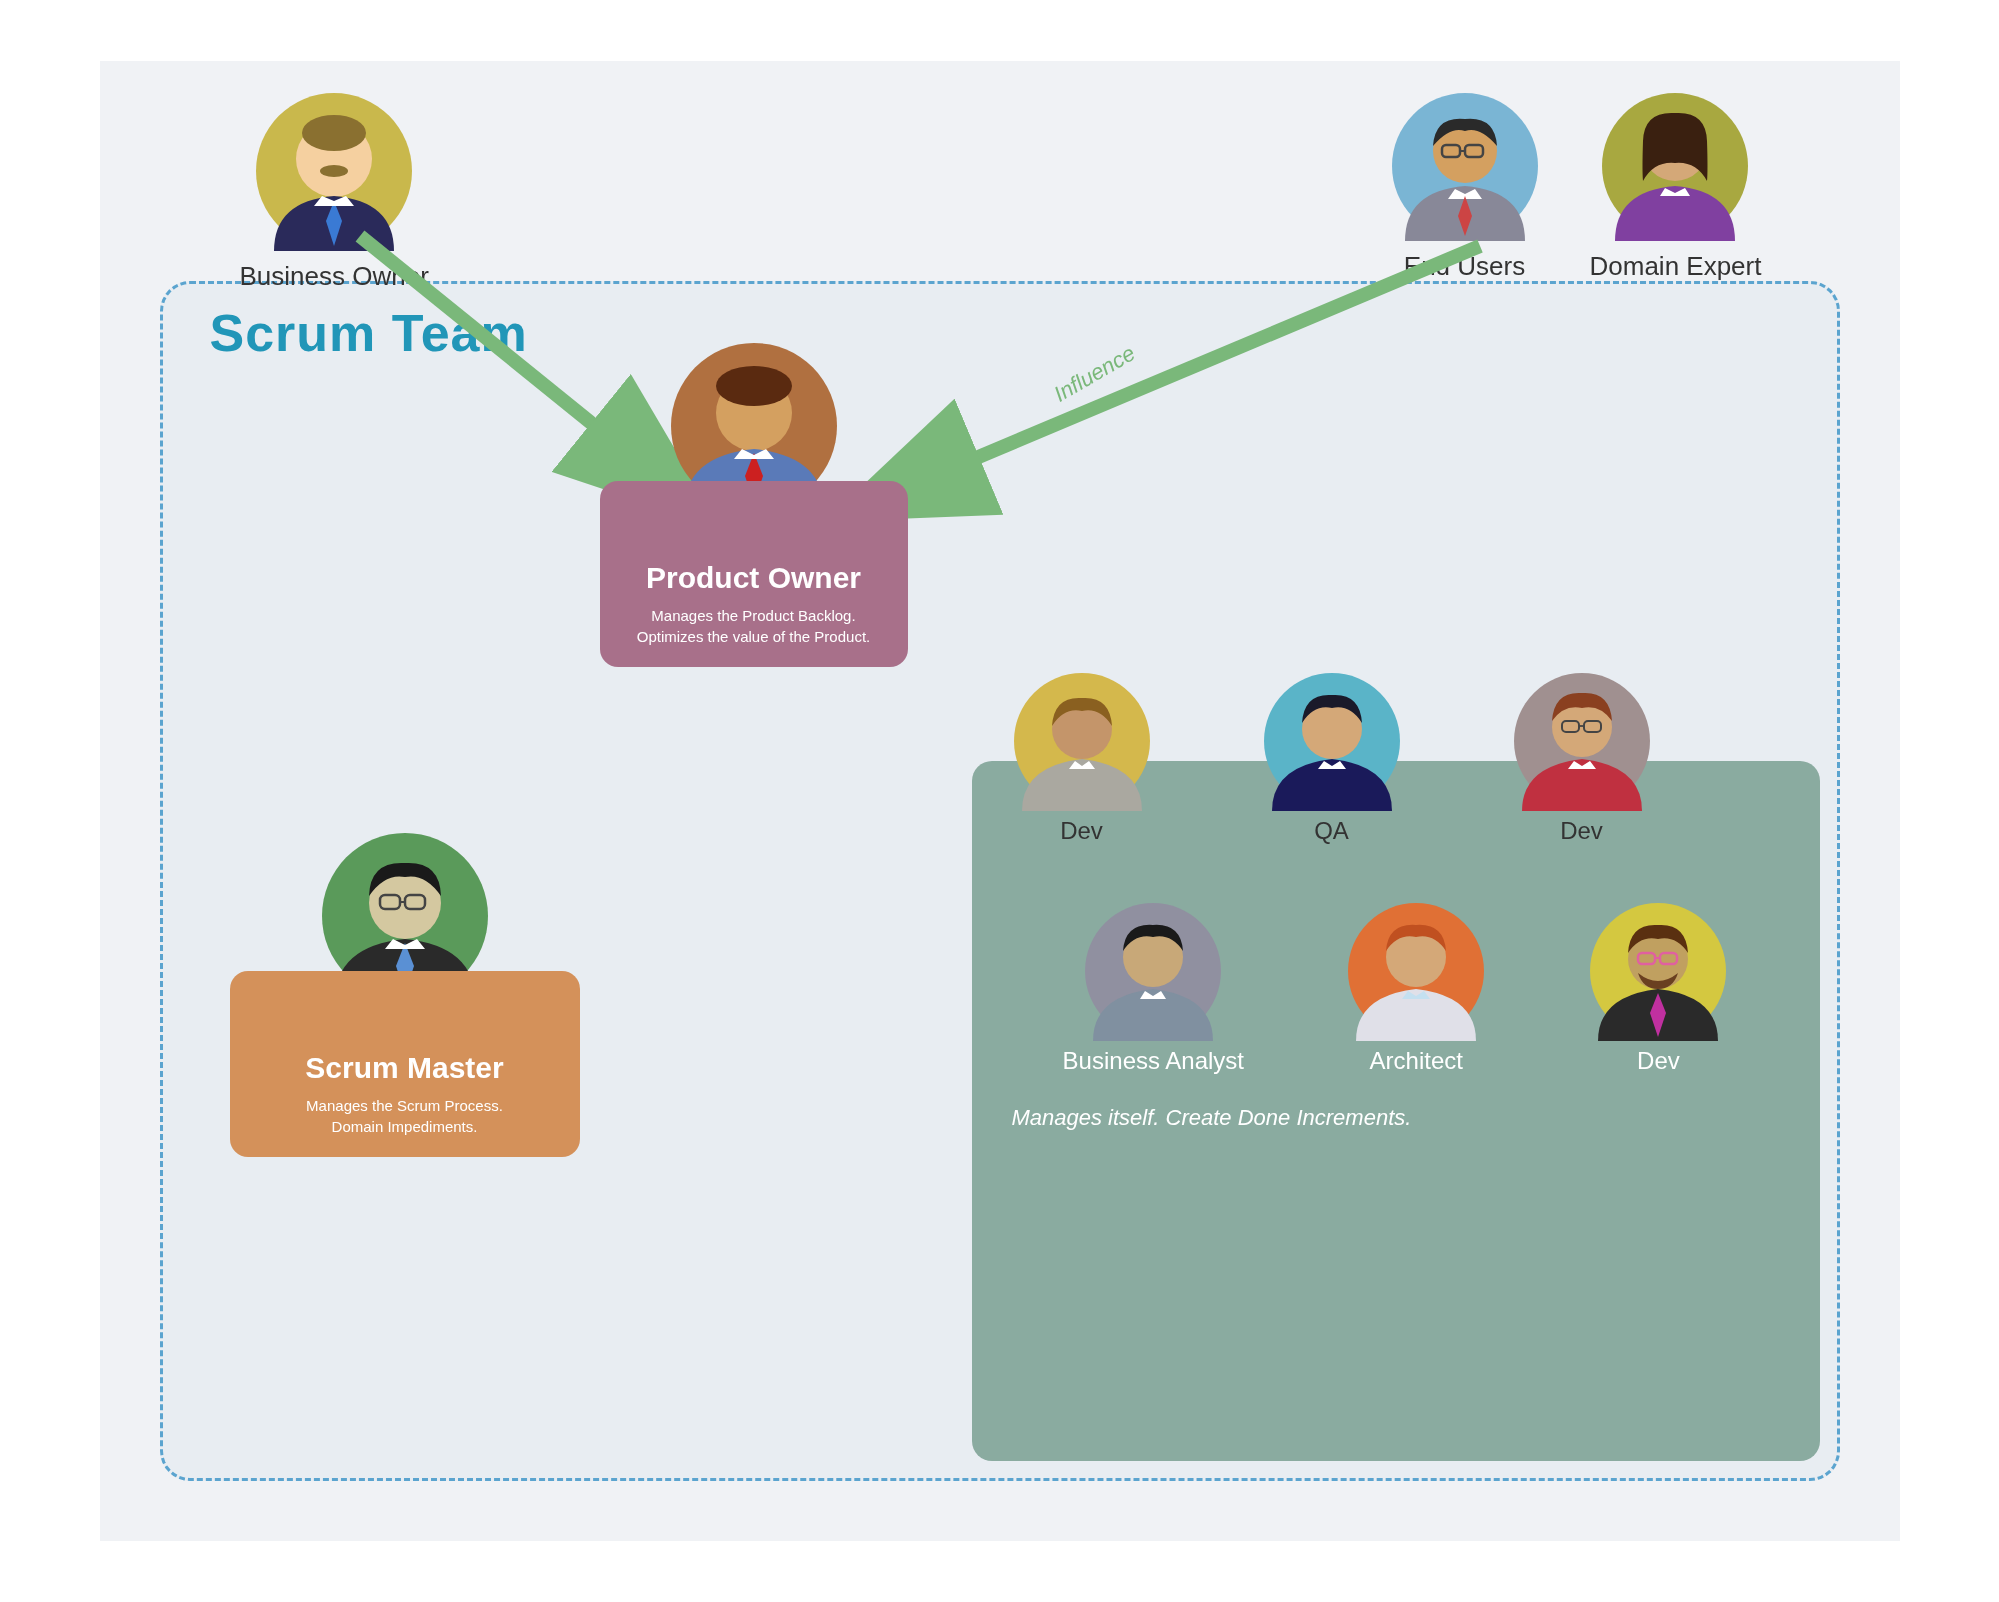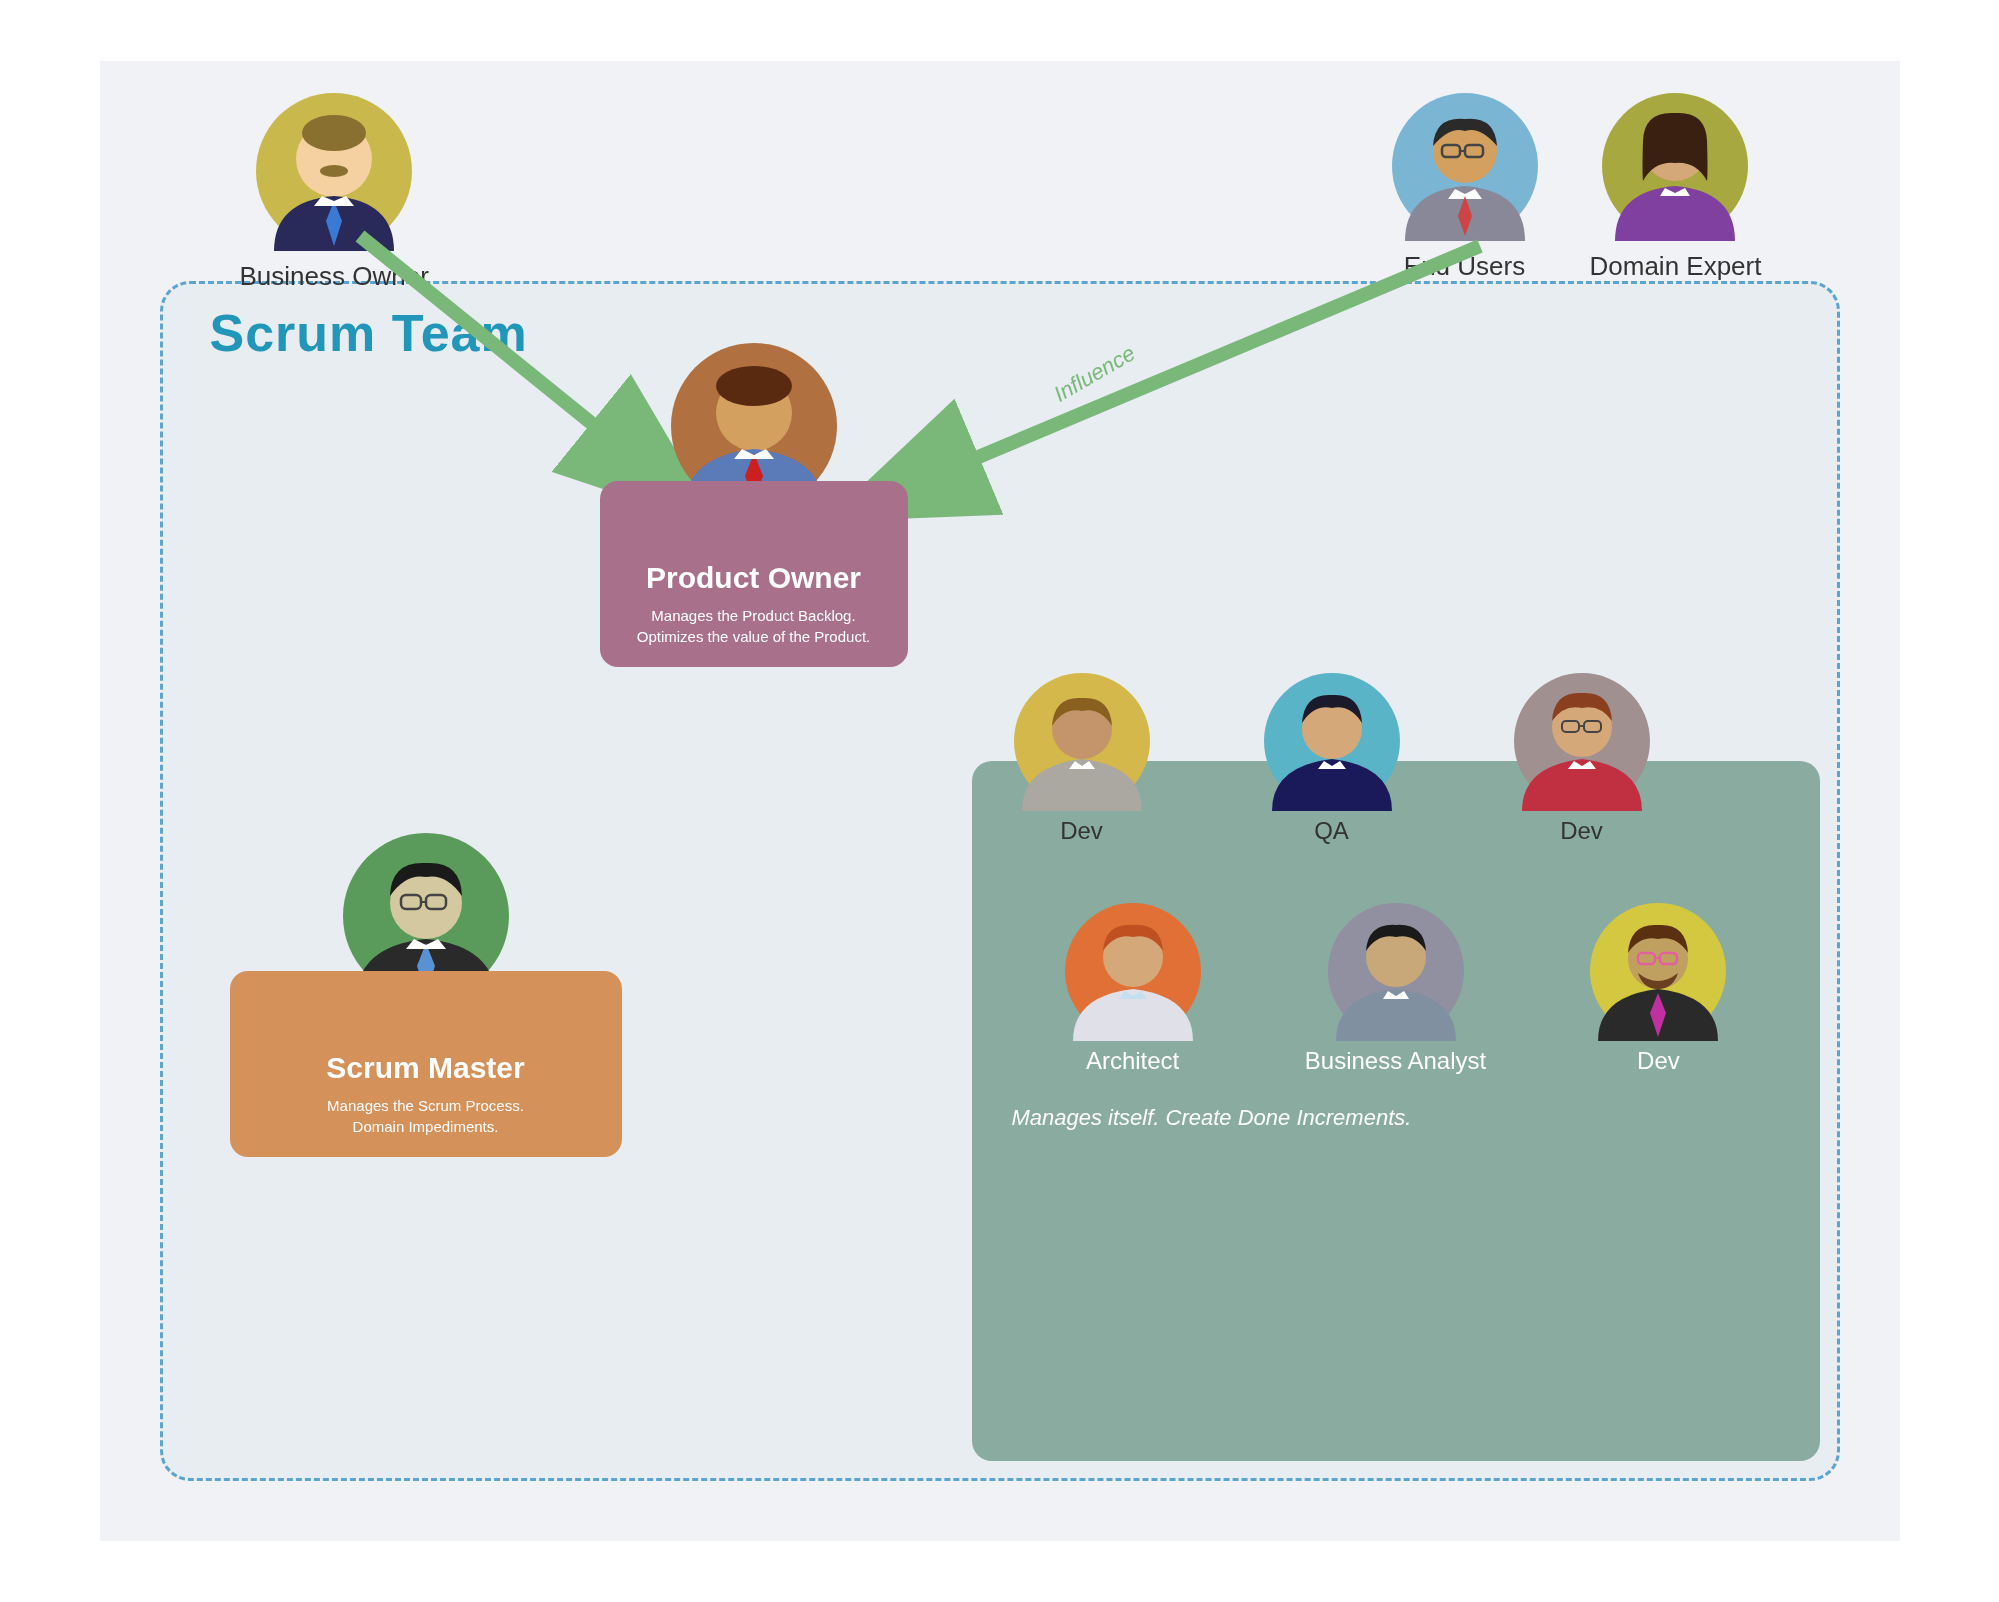--- a/index.html
+++ b/index.html
@@ -243,21 +243,21 @@
 
       <path d="M49 65 Q50 30 85 32 Q120 30 121 65 Q105 42 85 46 Q65 42 49 65 Z" fill="#1a1a1a"></path>
 
       <path d="M15 170 Q15 115 85 108 Q155 115 155 170 Z" fill="#2a2a2a"></path>
 
       <path d="M85 112 L76 135 L85 162 L94 135 Z" fill="#5a90d4"></path>
 
       <path d="M73 108 L85 114 L97 108 L105 118 L65 118 Z" fill="#fff"></path>
     </svg>
 
-    <div class="role-box scrum-master-box" style="width:392px; margin-top:-30px; z-index:0;">
+    <div class="role-box scrum-master-box" style="width:350px; margin-top:-30px; z-index:0;">
       <div style="height:60px;"></div>
       <div class="role-box-title">Scrum Master</div>
       <div class="role-box-desc">Manages the Scrum Process.</div>
       <div class="role-box-desc">Domain Impediments.</div>
     </div>
   </div>
 
   <div class="dev-team-box" style="position:absolute; bottom:80px; right:80px; width:848px; min-height:700px; background:#8aaba0; border-radius:20px; padding: 20px 40px 50px 40px;">
 
     <div style="position:absolute; top:-90px; left:40px; display:flex; flex-direction:column; align-items:center;">
@@ -293,45 +293,45 @@
         <path d="M40 50 Q42 20 70 22 Q98 20 100 50 Q88 33 70 37 Q52 33 40 50 Z" fill="#8a4020"></path>
         <path d="M10 140 Q10 95 70 88 Q130 95 130 140 Z" fill="#c03040"></path>
         <path d="M62 90 L70 95 L78 90 L84 98 L56 98 Z" fill="#fff"></path>
       </svg>
       <div class="member-label">Dev</div>
     </div>
 
     <div style="height:100px;"></div>
 
     <div style="display:flex; justify-content:space-around; margin-top:20px;">
+
+      <div style="display:flex; flex-direction:column; align-items:center;">
+        <svg width="140" height="140" viewBox="0 0 140 140">
+          <circle cx="70" cy="70" r="68" fill="#9090a0"></circle>
+          <circle cx="70" cy="56" r="30" fill="#c8a878"></circle>
+          <path d="M40 50 Q42 22 70 24 Q98 22 100 50 Q88 32 70 36 Q52 32 40 50 Z" fill="#1a1a1a"></path>
+          <path d="M10 140 Q10 95 70 88 Q130 95 130 140 Z" fill="#8090a0"></path>
+          <path d="M62 90 L70 95 L78 90 L83 98 L57 98 Z" fill="#fff"></path>
+        </svg>
+        <div class="member-label-white">Business Analyst</div>
+      </div>
 
       <div style="display:flex; flex-direction:column; align-items:center;">
         <svg width="140" height="140" viewBox="0 0 140 140">
           <circle cx="70" cy="70" r="68" fill="#e07035"></circle>
           <circle cx="70" cy="56" r="30" fill="#d4a878"></circle>
           <path d="M40 50 Q42 22 70 24 Q98 22 100 50 Q88 32 70 36 Q52 32 40 50 Z" fill="#c05020"></path>
           <path d="M10 140 Q10 95 70 88 Q130 95 130 140 Z" fill="#e0e0e8"></path>
           <path d="M62 90 L70 95 L78 90 L84 98 L56 98 Z" fill="#c4e0f0"></path>
         </svg>
         <div class="member-label-white">Architect</div>
       </div>
 
       <div style="display:flex; flex-direction:column; align-items:center;">
         <svg width="140" height="140" viewBox="0 0 140 140">
-          <circle cx="70" cy="70" r="68" fill="#9090a0"></circle>
-          <circle cx="70" cy="56" r="30" fill="#c8a878"></circle>
-          <path d="M40 50 Q42 22 70 24 Q98 22 100 50 Q88 32 70 36 Q52 32 40 50 Z" fill="#1a1a1a"></path>
-          <path d="M10 140 Q10 95 70 88 Q130 95 130 140 Z" fill="#8090a0"></path>
-          <path d="M62 90 L70 95 L78 90 L83 98 L57 98 Z" fill="#fff"></path>
-        </svg>
-        <div class="member-label-white">Business Analyst</div>
-      </div>
-
-      <div style="display:flex; flex-direction:column; align-items:center;">
-        <svg width="140" height="140" viewBox="0 0 140 140">
           <circle cx="70" cy="70" r="68" fill="#d4c840"></circle>
           <circle cx="70" cy="58" r="30" fill="#c0a060"></circle>
 
           <rect x="50" y="52" width="17" height="11" rx="4" fill="none" stroke="#e060a0" stroke-width="2.5"></rect>
           <rect x="72" y="52" width="17" height="11" rx="4" fill="none" stroke="#e060a0" stroke-width="2.5"></rect>
           <line x1="67" y1="57" x2="72" y2="57" stroke="#e060a0" stroke-width="2"></line>
 
           <path d="M50 72 Q55 88 70 88 Q85 88 90 72 Q80 80 70 80 Q60 80 50 72 Z" fill="#6a4020"></path>
           <path d="M40 52 Q42 22 70 24 Q98 22 100 52 Q88 34 70 38 Q52 34 40 52 Z" fill="#5a3010"></path>
           <path d="M10 140 Q10 95 70 88 Q130 95 130 140 Z" fill="#2a2a2a"></path>

